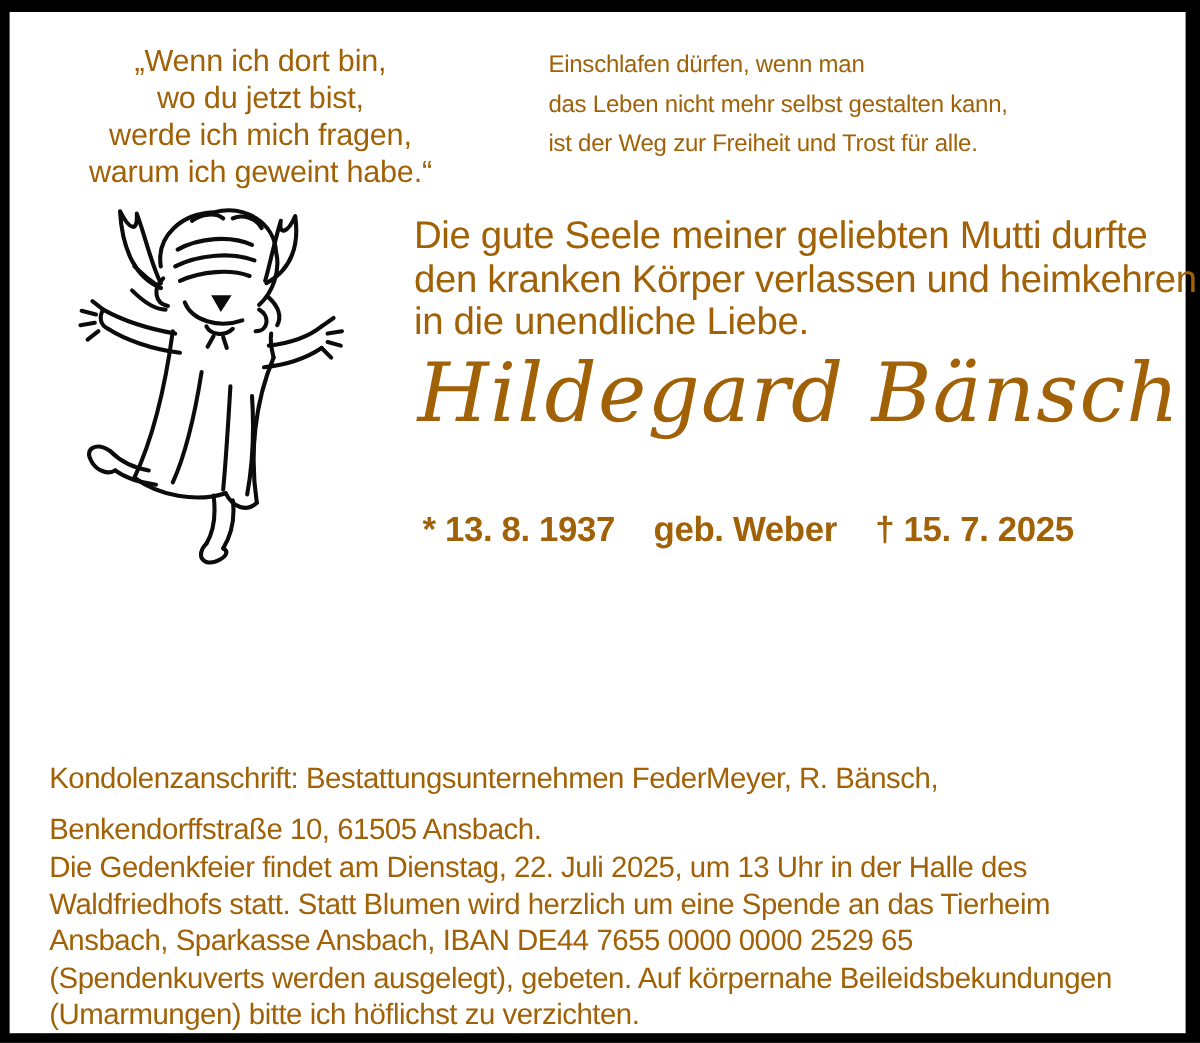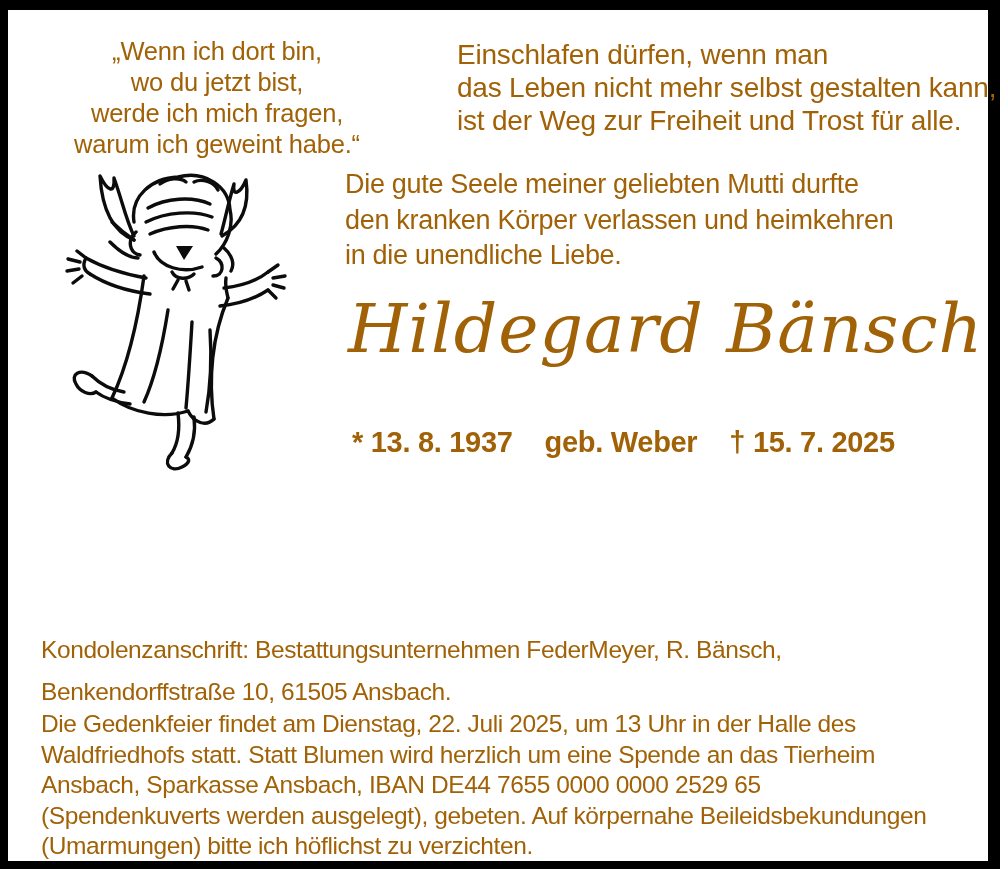--- a/index.html
+++ b/index.html
@@ -20,28 +20,28 @@
   .abs{position:absolute;}
   .line{white-space:nowrap;}
 
   .quote-left{
     left:28px;top:26px;width:362px;
     font-size:25.5px;line-height:31px;
     text-align:center;letter-spacing:-0.2px;
   }
   .quote-right{
     left:449px;top:28px;
-    font-size:28px;line-height:33px;
+    font-size:20px;line-height:33px;
     letter-spacing:-0.2px;
   }
   .angel{left:55px;top:160px;}
 
   .intro{
-    left:337px;top:157px;
-    font-size:27px;line-height:35.5px;
+    left:337px;top:169px;
+    font-size:32px;line-height:35.5px;
     letter-spacing:-0.3px;
   }
   .name{
     left:340px;top:276px;width:600px;
     font-family:"DejaVu Serif",serif;
     font-style:italic;
     font-size:68px;line-height:1.25;
     letter-spacing:1px;
     white-space:nowrap;
   }

